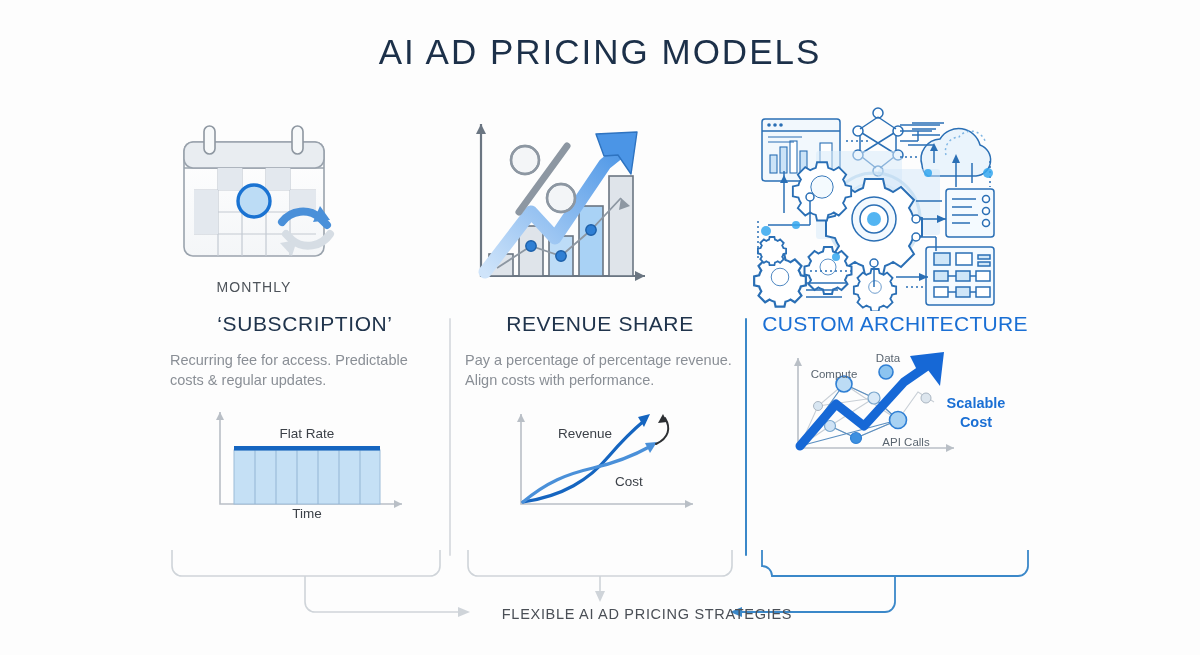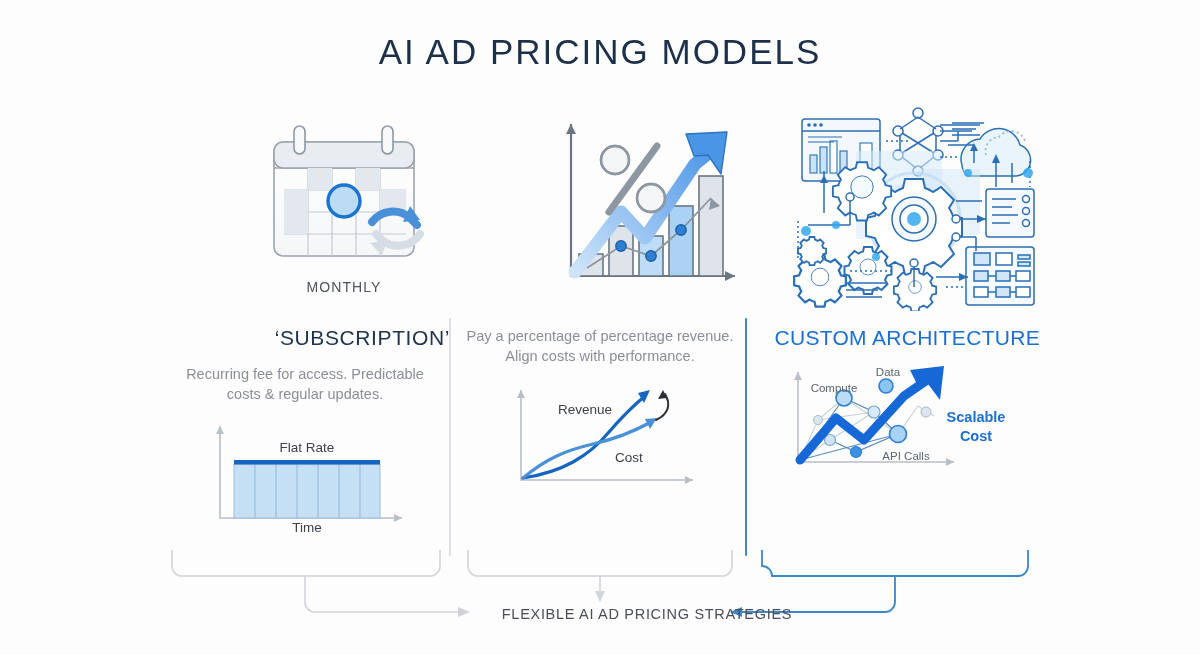--- a/index.html
+++ b/index.html
@@ -21,34 +21,33 @@
     color:#1c3049;
     font-weight:400;
   }
 
   
   .col{position:absolute;top:100px;width:290px;}
   .col-1{left:160px;}
   .col-2{left:455px;}
   .col-3{left:750px;}
 
-  .art{height:212px;display:flex;align-items:center;justify-content:flex-end;}
+  .art{height:212px;display:flex;align-items:center;justify-content:flex-start;}
 
   .heading{
-    text-align:right;
+    text-align:center;
     font-size:21px;
     letter-spacing:0.6px;
     color:#20344c;
     font-weight:400;
-    margin-top:14px;
+    margin-top:0;
   }
   .heading.accent{color:#1a6fd4;font-weight:400;letter-spacing:0.3px;}
 
   .desc{
-    text-align:center;
     font-size:14.5px;
     line-height:20px;
     color:#8a8f96;
     margin-top:14px;
     padding:0 10px;
   }
   .desc.accent{color:#2d7fd6;}
 
   .mini{margin-top:14px;display:flex;justify-content:center;}
 
@@ -165,20 +164,21 @@
           <circle cx="70" cy="54" r="14"></circle>
           <circle cx="106" cy="92" r="14"></circle>
           <path d="M112 40 L64 106" fill="none" stroke-width="7" stroke-linecap="round"></path>
         </g>
         <g fill="none" stroke="#8d97a2" stroke-width="2.4">
           <circle cx="70" cy="54" r="14"></circle>
             <circle cx="106" cy="92" r="14"></circle>
         </g>
       </svg>
     </div>
+    <div class="heading">REVENUE SHARE</div>
     <div class="desc">Pay a percentage of percentage revenue. Align costs with performance.</div>
     <div class="mini">
       <svg width="215" height="115" viewBox="0 0 215 115">
         <path d="M28 10 V100 H200" fill="none" stroke="#b9bfc6" stroke-width="1.6"></path>
         <path d="M28 10 l-4 8 h8 z" fill="#b9bfc6"></path>
         <path d="M200 100 l-8 -4 v8 z" fill="#b9bfc6"></path>
         <path d="M30 98 C70 92 96 76 116 52 C128 38 140 26 152 16" fill="none" stroke="#1565c0" stroke-width="3.2" stroke-linecap="round"></path>
         <path d="M157 10 l-12 3 6 10 z" fill="#1565c0"></path>
         <path d="M30 98 C54 78 74 70 100 64 C122 59 140 52 158 42" fill="none" stroke="#4a90d9" stroke-width="3.2" stroke-linecap="round"></path>
         <path d="M164 38 l-12 1 5 10 z" fill="#4a90d9"></path>

